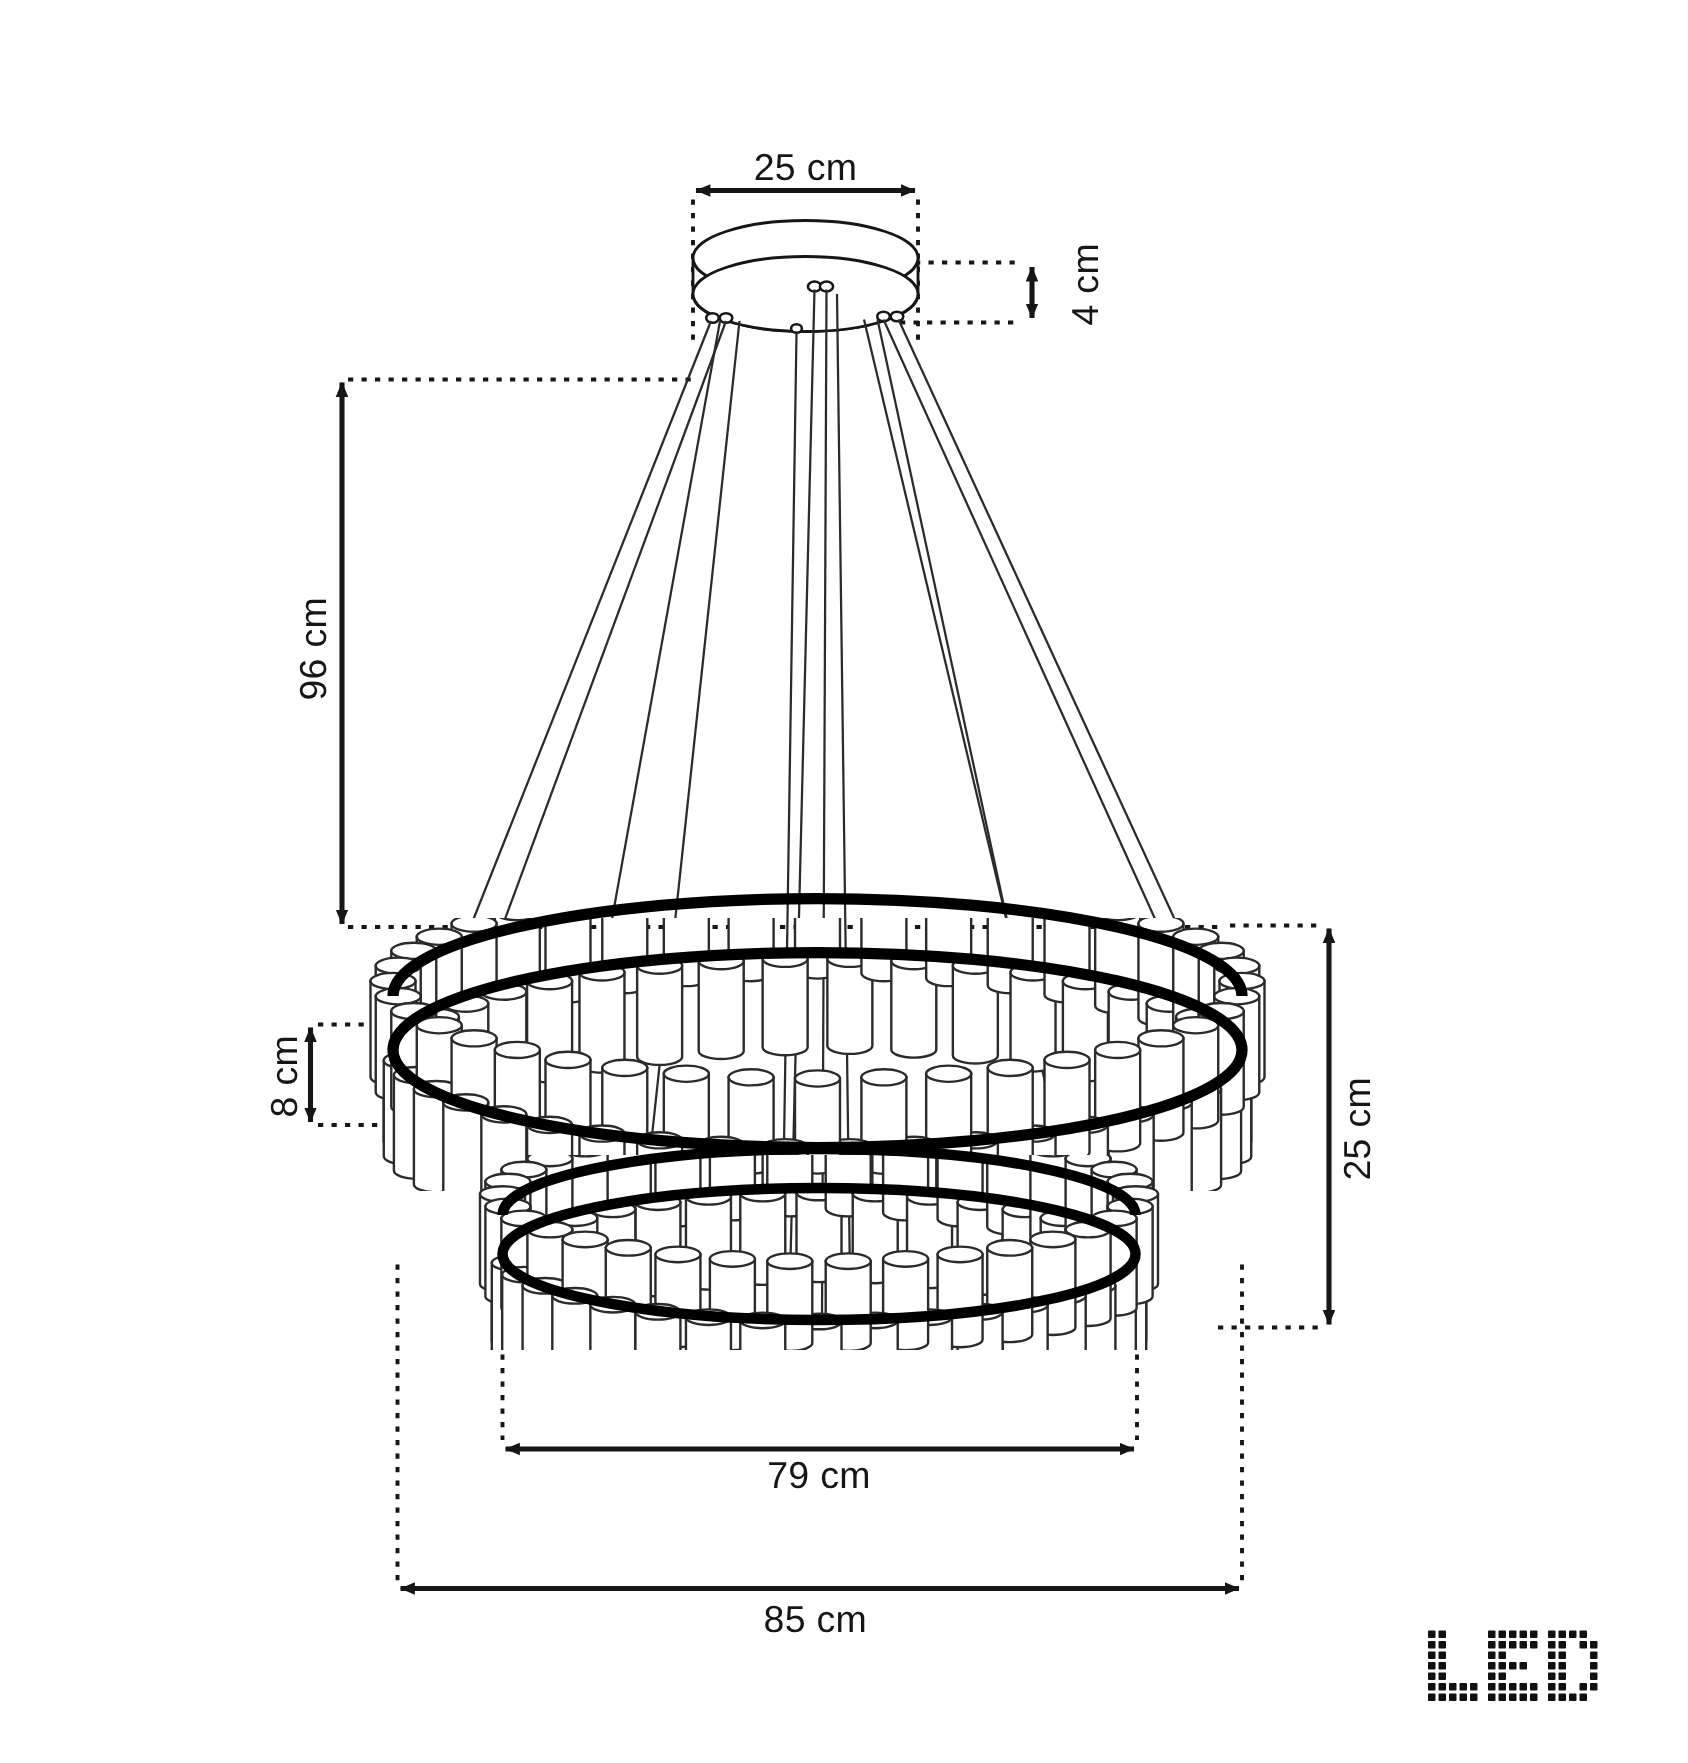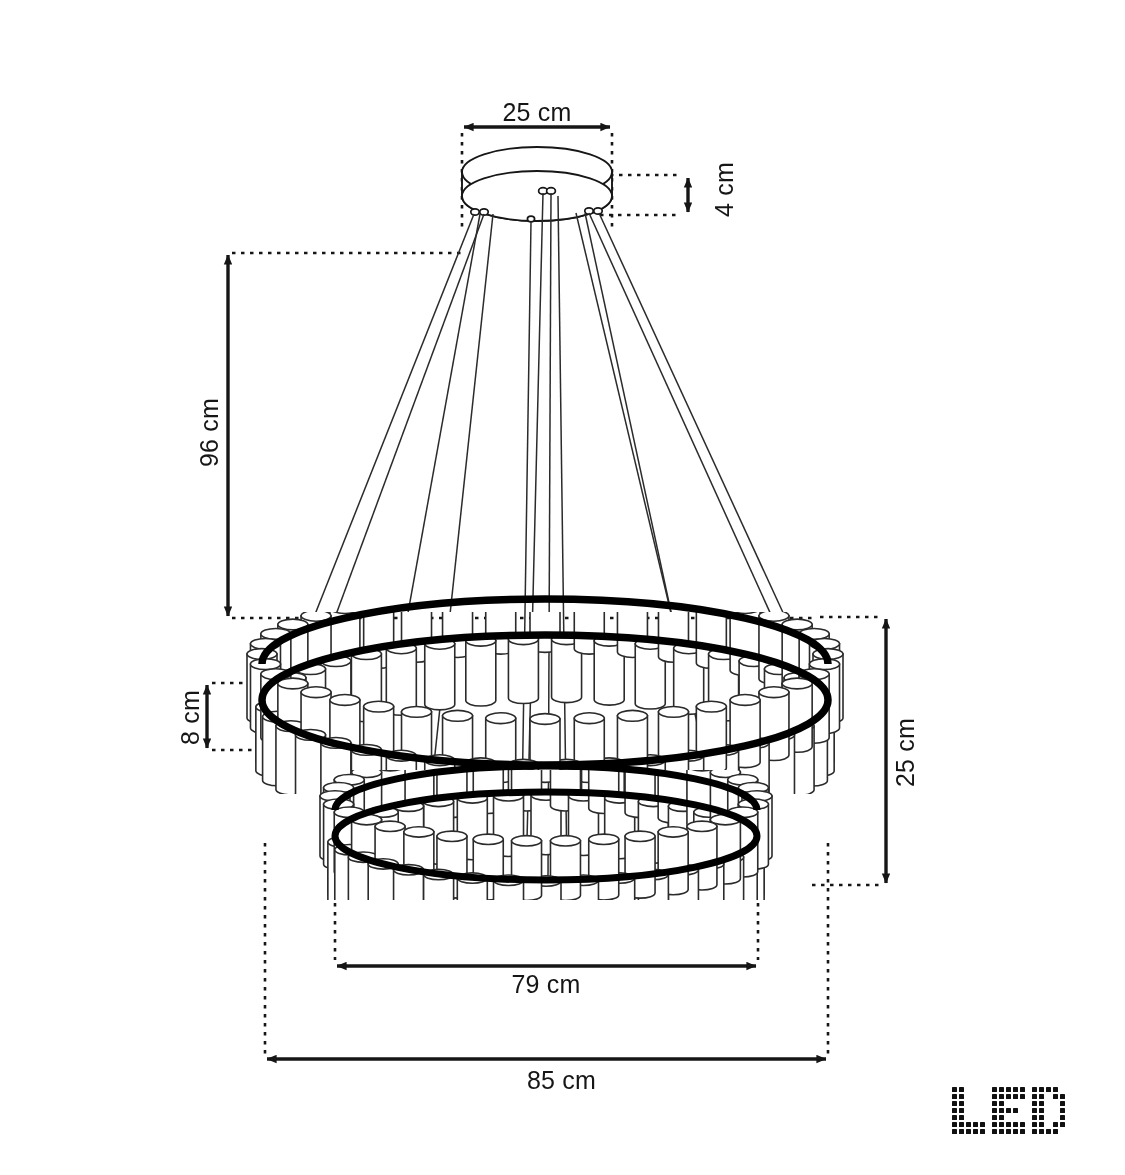--- a/index.html
+++ b/index.html
@@ -776,21 +776,21 @@
   <div class="dim-label" id="label-4-right" style="left: 712px; top: 217px;">4 cm</div>
 
   <div class="dim-label" id="label-96-left" style="left: 175.453px; top: 419.5px;">96 cm</div>
 
   <div class="dim-label" id="label-8-left" style="left: 162.508px; top: 704.5px;">8 cm</div>
 
   <div class="dim-label" id="label-25-right" style="left: 871.453px; top: 739.5px;">25 cm</div>
 
   <div class="dim-label" id="label-45-bot" style="left: 511.453px; top: 971.5px;">79 cm</div>
 
-  <div class="dim-label" id="label-85-bot" style="left: 527px; top: 1067.5px;">85 cm</div>
+  <div class="dim-label" id="label-85-bot" style="left: 509px; top: 1067.5px;">85 cm</div>
 
   <div id="led-badge">
       <div class="led-char">
         <span class="led-dot"></span>
         <span class="led-dot"></span>
         <span class="led-dot off"></span>
         <span class="led-dot off"></span>
         <span class="led-dot off"></span>
         <span class="led-dot"></span>
         <span class="led-dot"></span>

